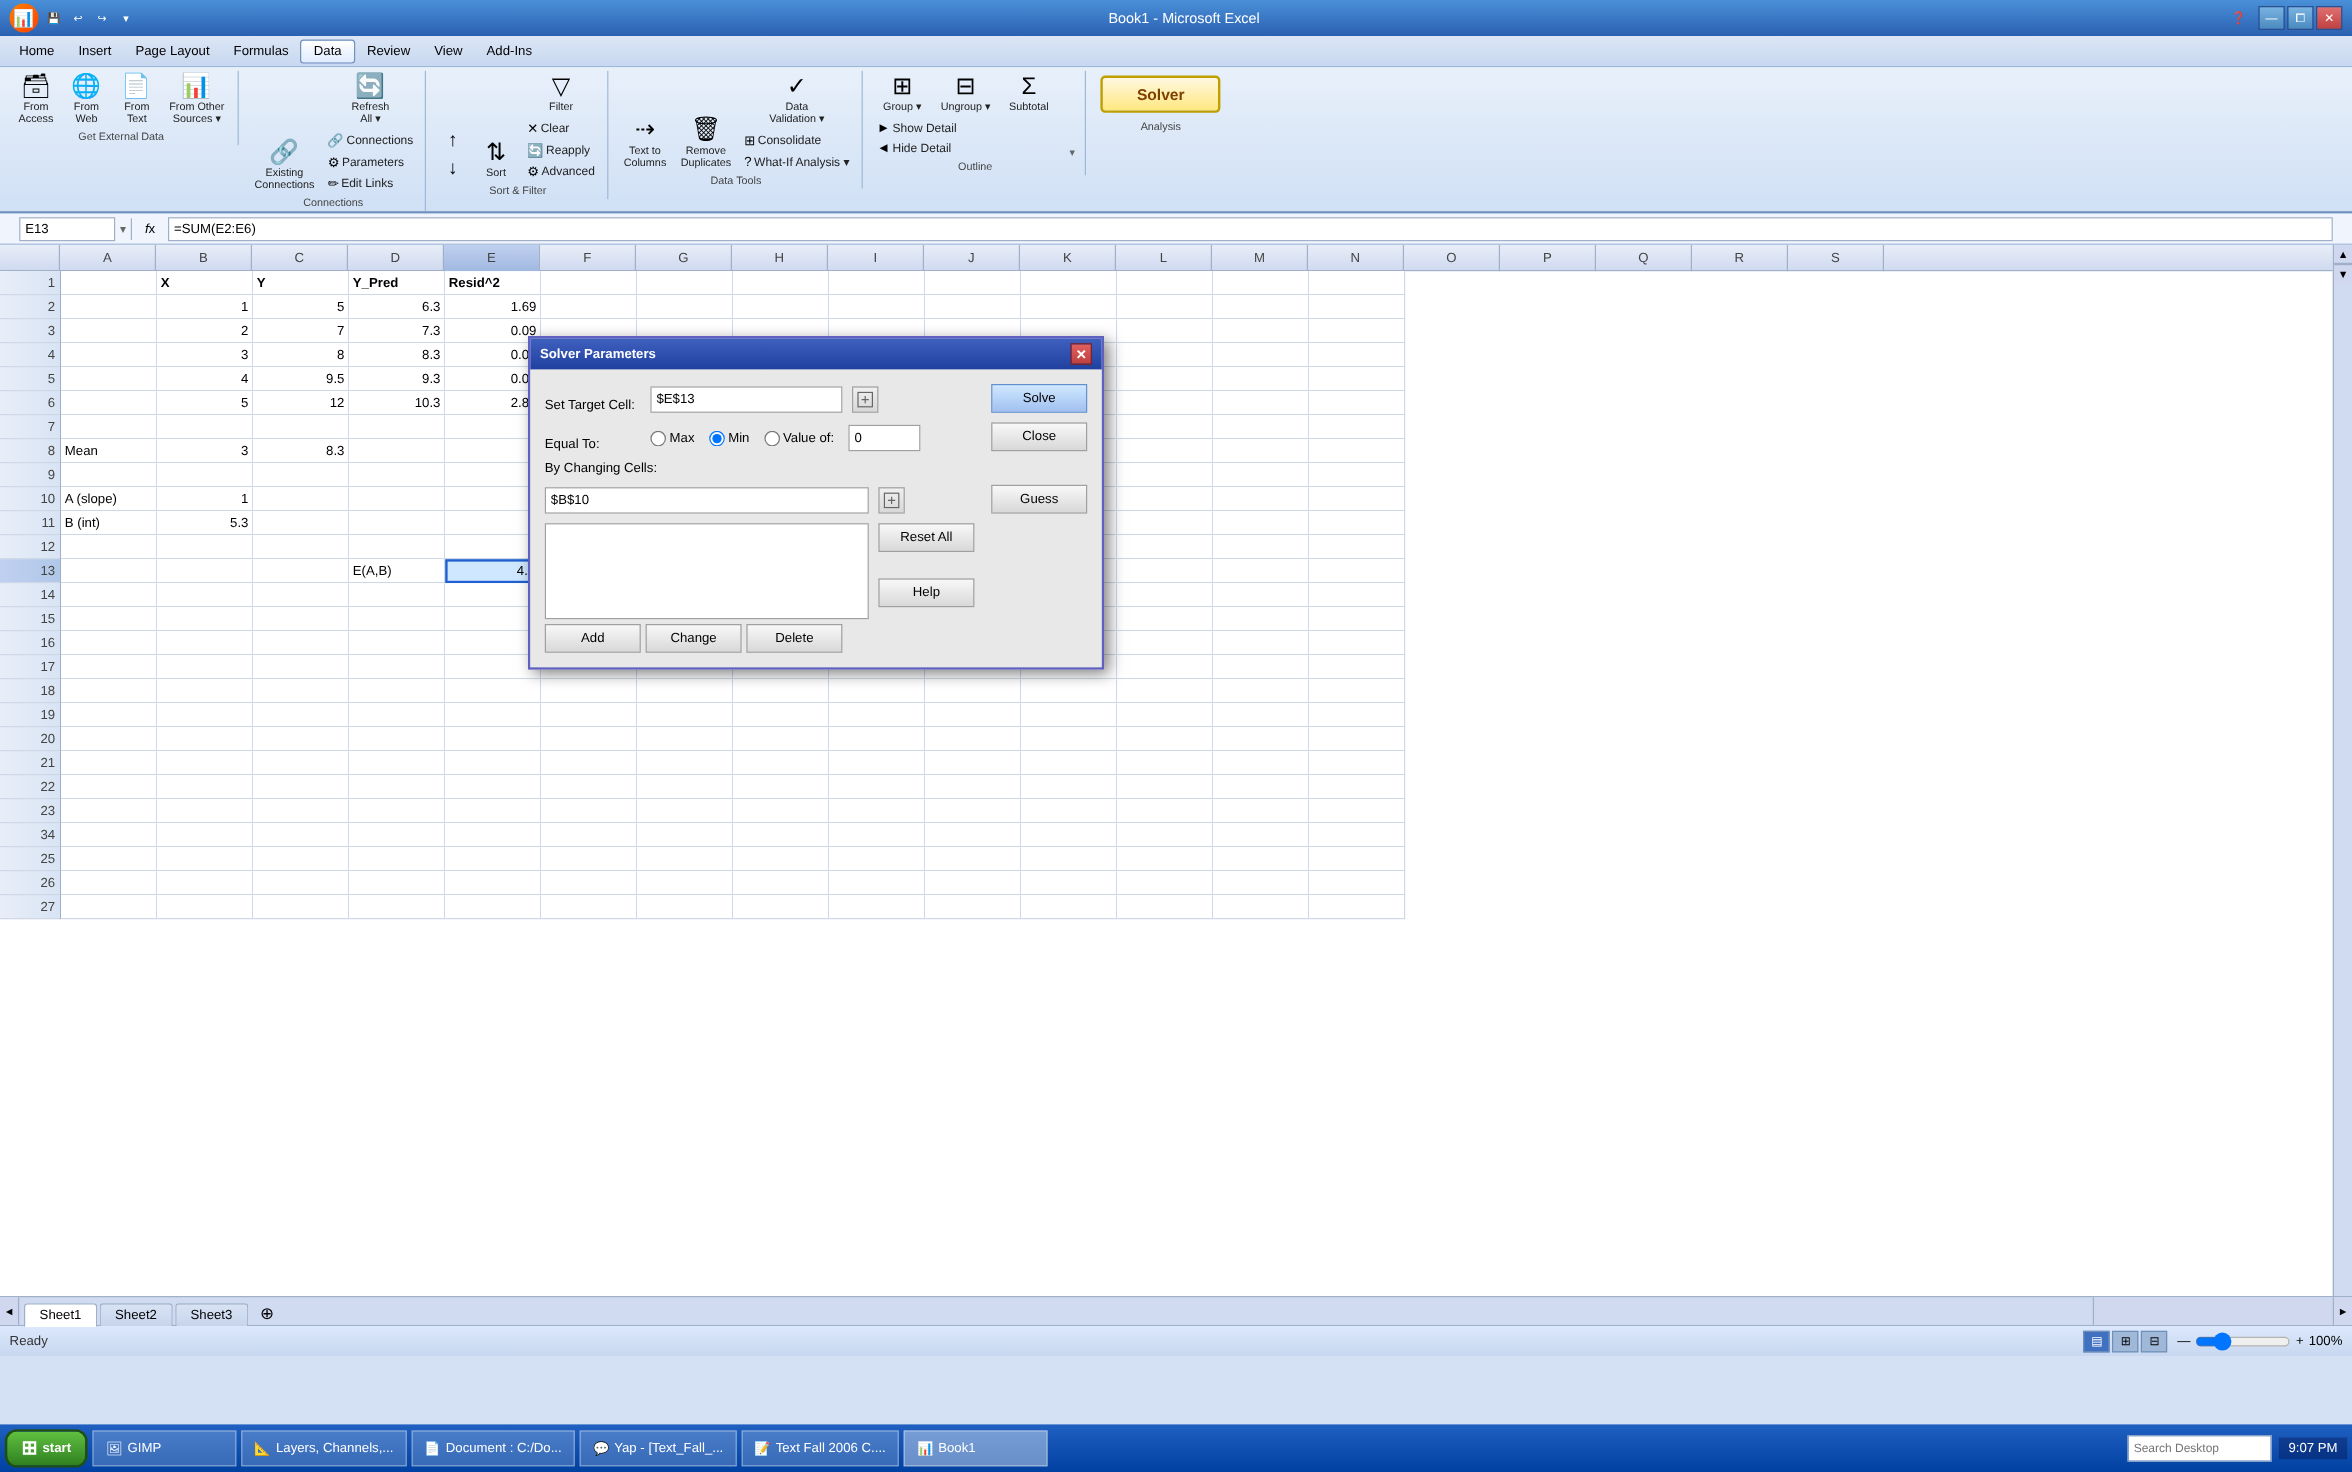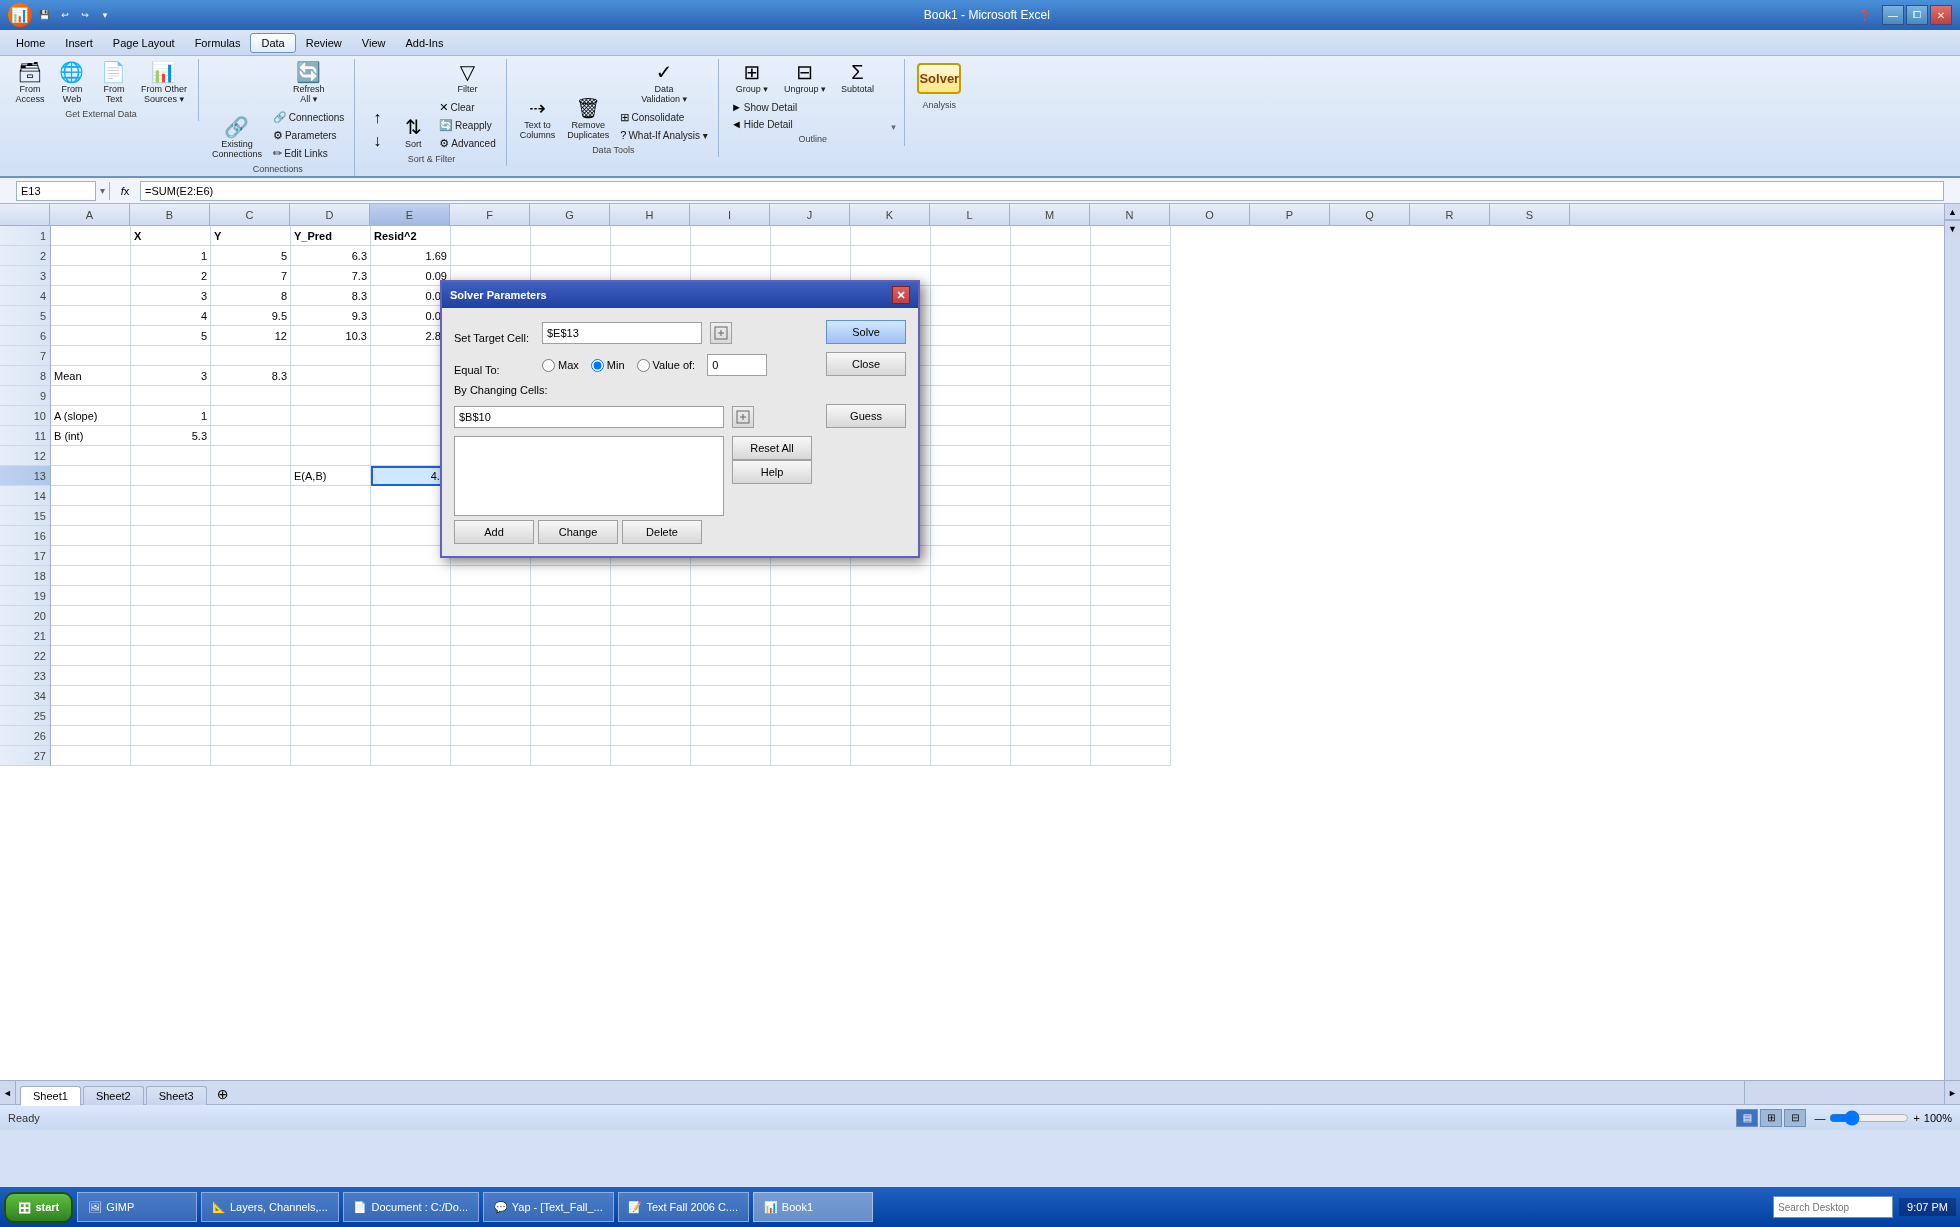--- a/index.html
+++ b/index.html
@@ -100,21 +100,21 @@
       display: flex;
       flex-direction: column;
       gap: 1px;
     }
 
     
     .solver-btn {
       background: linear-gradient(to bottom, #fff8e0, #ffe880);
       border: 2px solid #c0a000;
       border-radius: 4px;
-      padding: 6px 0;
+      padding: 6px 28px;
       font-size: 13px;
       font-weight: bold;
       color: #804000;
       cursor: pointer;
       margin: 4px;
     }
 
     
     .formula-bar {
       background: #f0f4fc;
@@ -412,21 +412,21 @@
       border: 1px solid #a0a0a0;
       cursor: pointer;
       font-size: 11px;
       display: flex; align-items: center; justify-content: center;
     }
     .dialog-btn.primary {
       background: linear-gradient(to bottom, #d0e8ff, #a0c0f0);
       border: 1px solid #6090d0;
     }
     .constraints-area { display: flex; align-items: flex-start; }
-    .constraints-side-btns { display: flex; flex-direction: column; gap: 0; margin-left: 8px; }
+    .constraints-side-btns { display: flex; flex-direction: column; gap: 22px; margin-left: 8px; }
 
     .main-area {
       height: calc(1227px - 30px - 26px - 155px - 26px - 24px - 26px - 40px);
       display: flex;
       flex-direction: column;
     }
   </style>
 </head>
 <body>
 

